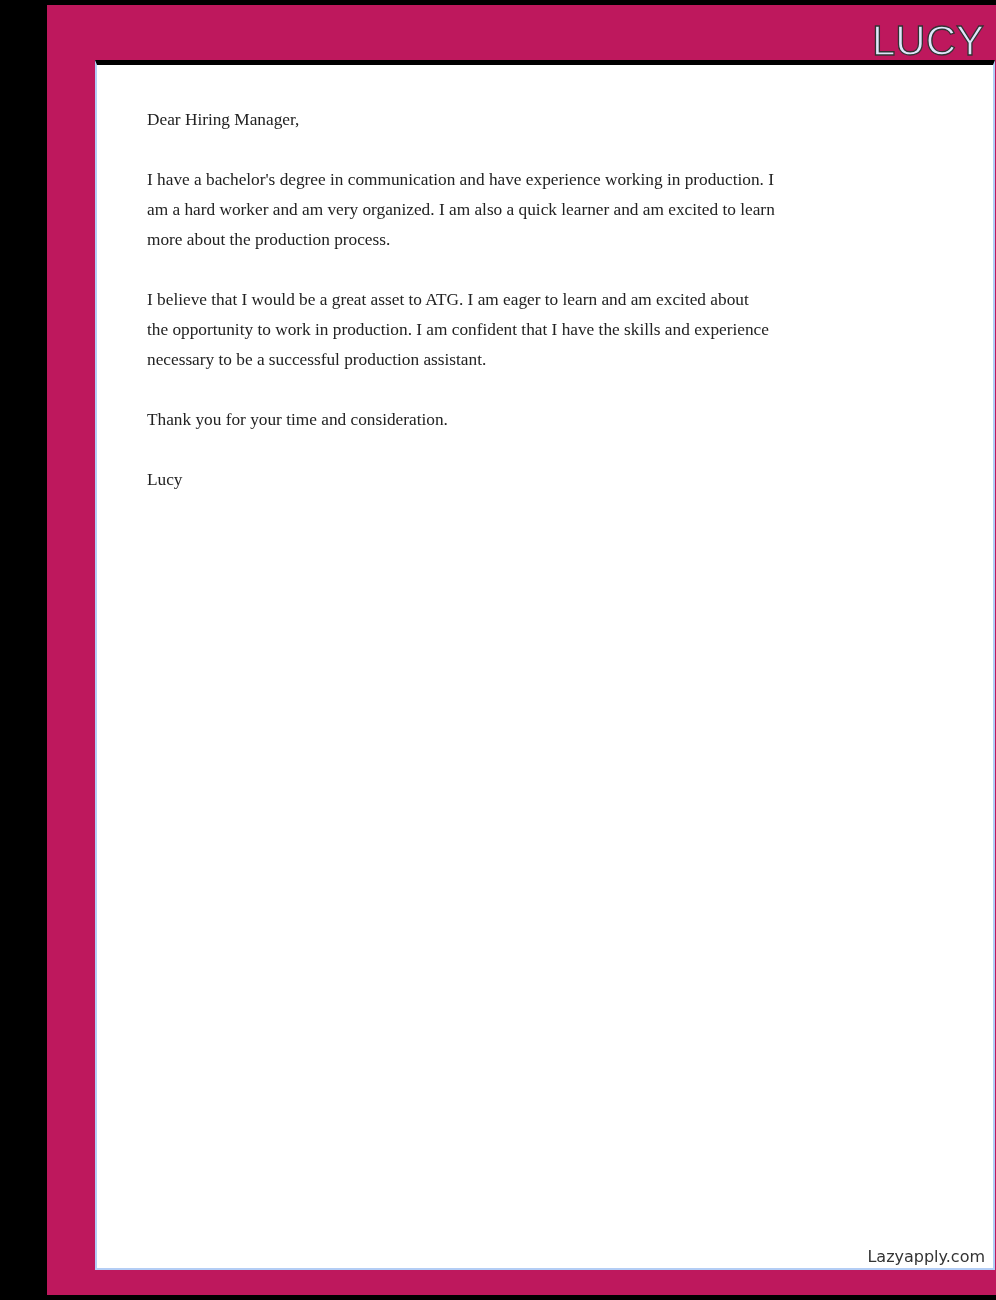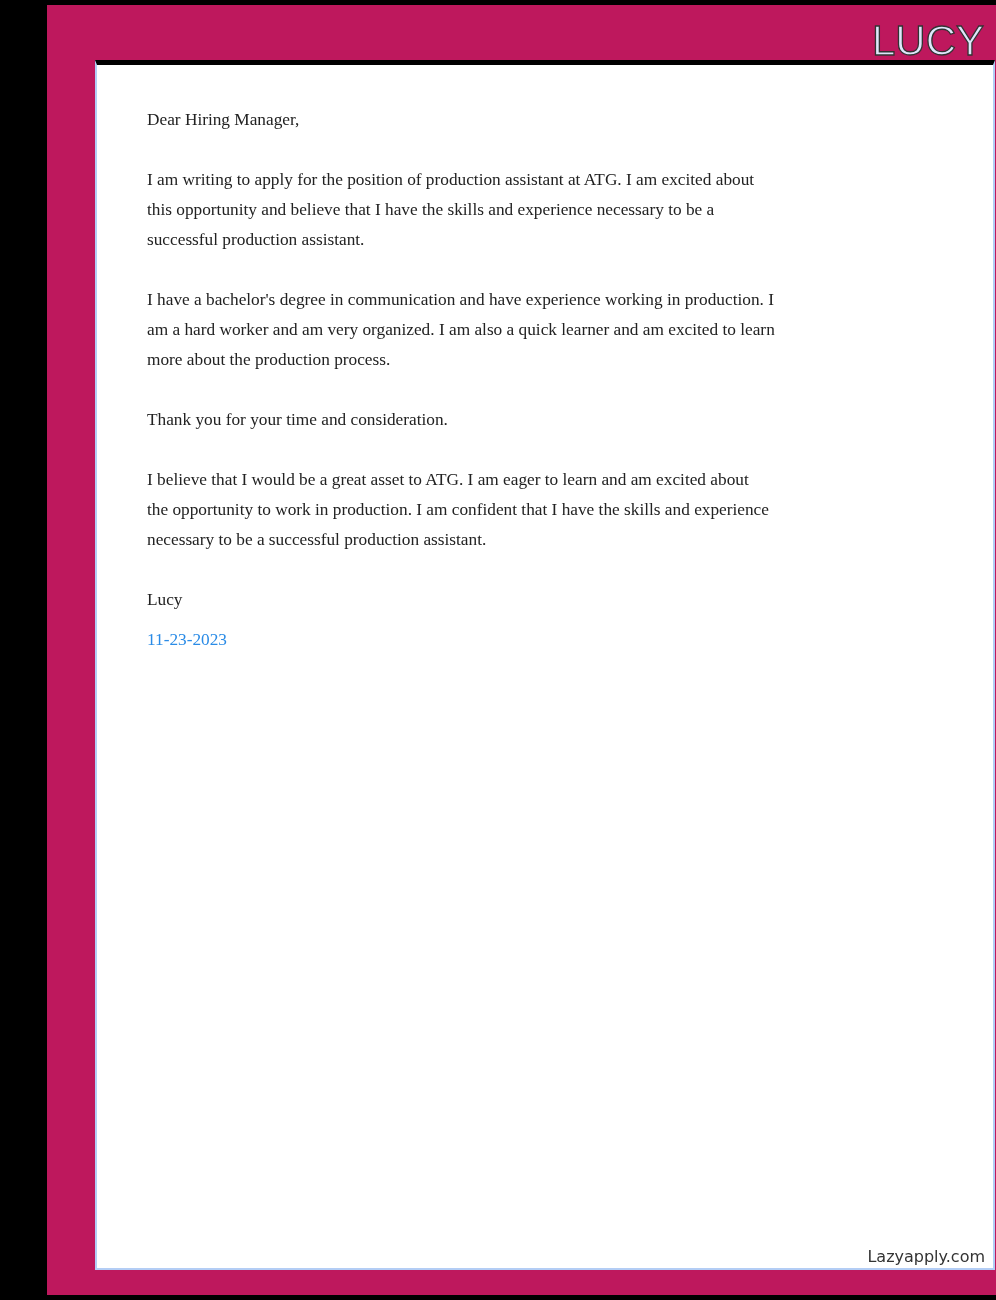--- a/index.html
+++ b/index.html
@@ -17,28 +17,24 @@
   .footer { position:absolute; right:8px; bottom:2px; font-family:"DejaVu Sans", sans-serif; font-size:16px; color:#333; }
 </style>
 </head>
 <body>
 
 <div class="frame">
   <div class="brand">LUCY</div>
   <div class="page">
     <div class="content">
       <p class="para">Dear Hiring Manager,</p>
-      <p class="para">I am writing to apply for the position of production assistant at ATG. I am excited about
-this opportunity and believe that I have the skills and experience necessary to be a
-successful production assistant.</p>
       <p class="para">I have a bachelor's degree in communication and have experience working in production. I
 am a hard worker and am very organized. I am also a quick learner and am excited to learn
 more about the production process.</p>
-      <p class="para">Thank you for your time and consideration.</p>
       <p class="para">I believe that I would be a great asset to ATG. I am eager to learn and am excited about
 the opportunity to work in production. I am confident that I have the skills and experience
 necessary to be a successful production assistant.</p>
+      <p class="para">Thank you for your time and consideration.</p>
       <p class="sig">Lucy</p>
-      <p class="date">11-23-2023</p>
     </div>
     <div class="footer">Lazyapply.com</div>
   </div>
 </div>
 
 </body></html>

